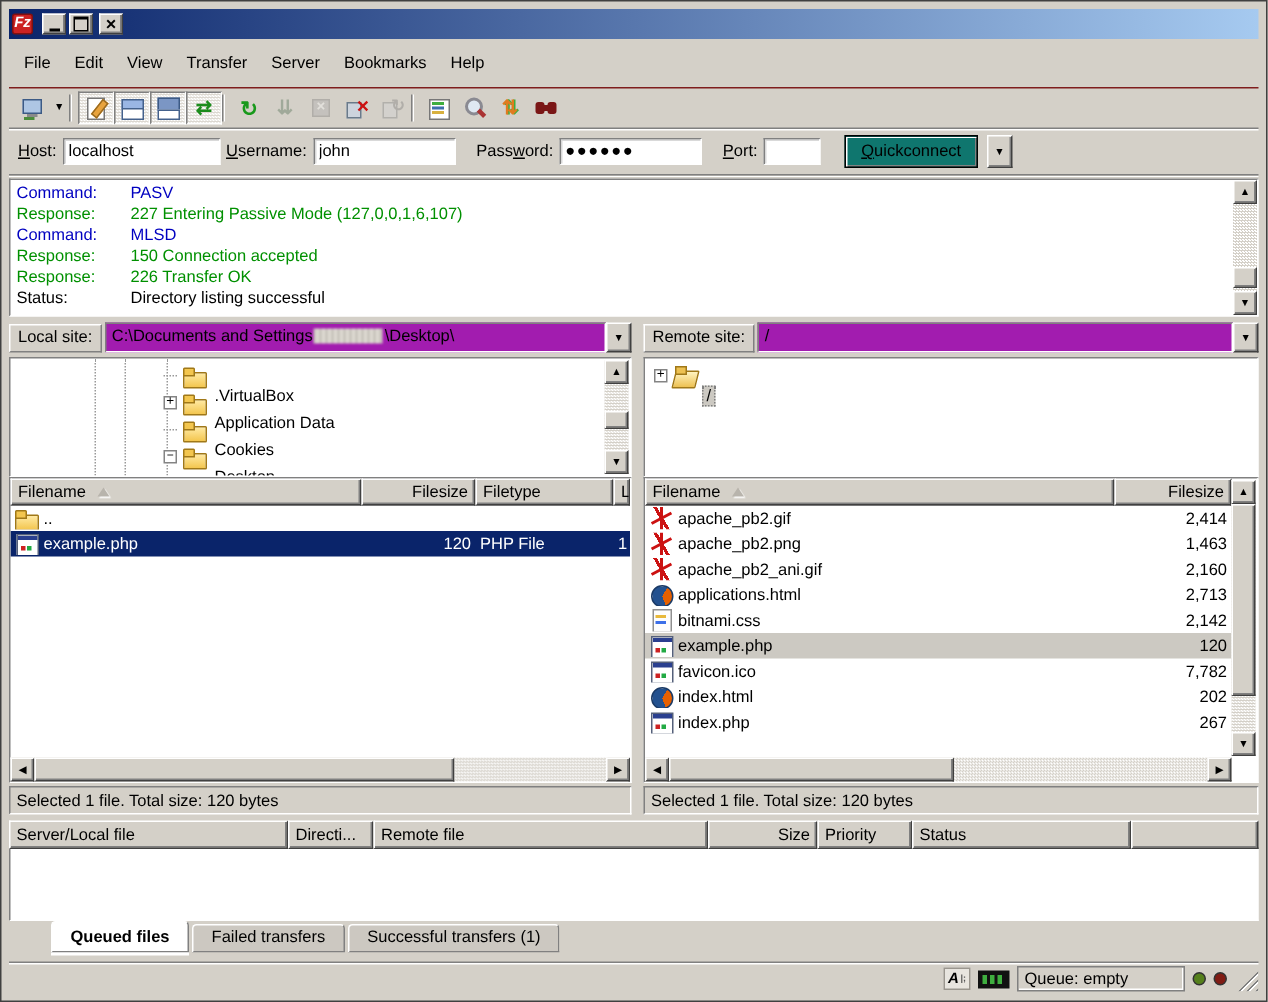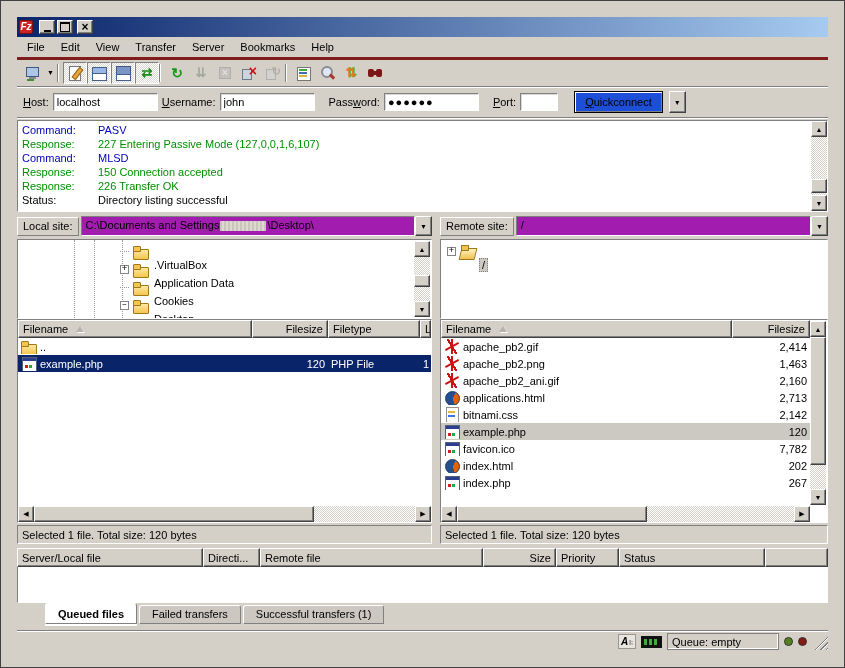--- a/index.html
+++ b/index.html
@@ -4,41 +4,41 @@
 <style>
   * { box-sizing: border-box; }
   html,body { margin:0; padding:0; }
   body {
     width:845px; height:668px; overflow:hidden;
     font-family:"Liberation Sans", sans-serif; font-size:11px;
     background:#d4d0c8; color:#000;
   }
   .window {
     position:absolute; inset:0; background:#d4d0c8;
-    border:1px solid #404040; padding:16px;
+    border:1px solid #404040; padding:5px;
     display:flex; flex-direction:column;
   }
   
   .raised { border:1px solid; border-color:#fff #404040 #404040 #fff; box-shadow:inset -1px -1px 0 #808080; background:#d4d0c8; }
 
   
   .titlebar {
     height:20px; flex:none; display:flex; align-items:center; padding:0 2px;
     background:linear-gradient(90deg,#0a246a,#a6caf0); color:#fff;
   }
   .appicon { width:14px; height:14px; flex:none; background:#c22; border:1px solid #801010; border-radius:2px;
     color:#fff; font-weight:bold; font-style:italic; font-size:10px; line-height:12px; text-align:center; margin-right:4px; }
   .apptitle { font-weight:bold; font-size:12px; flex:1; white-space:nowrap; }
   .winbtn { width:16px; height:14px; display:flex; align-items:center; justify-content:center; margin-left:2px; }
   .btn-min::before { content:""; width:7px; height:2px; background:#000; margin-top:7px; }
   .btn-max::before { content:""; width:8px; height:7px; border:1px solid #000; border-top-width:2px; }
   .btn-close::before { content:"×"; font-size:12px; font-weight:bold; line-height:1; color:#000; }
 
   
-  .menubar { height:23px; flex:none; display:flex; align-items:center; padding-left:2px; border-bottom:3px solid #7f1d1d;text-align:center; }
+  .menubar { height:33px; flex:none; display:flex; align-items:center; padding-left:2px; border-bottom:1px solid #7f1d1d;text-align:center; }
   .menuitem { padding:2px 8px; }
 
   
   .toolbar { height:27px; flex:none; display:flex; align-items:center; padding-left:3px; border-bottom:1px solid #808080; box-shadow:0 1px 0 #fff; }
   .tbitem { width:24px; height:22px; display:flex; align-items:center; justify-content:center; border:1px solid transparent; position:relative; }
   .tbitem.pressed { border-color:#808080 #fff #fff #808080; background:repeating-conic-gradient(#fff 0% 25%, #dcd8d1 0% 50%) 0 0/2px 2px; }
   .tbitem.disabled { opacity:.45; filter:grayscale(.8); }
   .tbitem.sep { width:6px; height:20px; border:none; }
   .tbitem.sep::before { content:""; width:0; height:18px; border-left:1px solid #808080; border-right:1px solid #fff; }
   .tbitem.arrow-w { width:13px; }
@@ -66,21 +66,21 @@
   .ic-compare::after { content:""; position:absolute; left:11px; top:11px; width:6px; height:3px; background:#a33; transform:rotate(45deg); }
   .ic-sync-browse::before { content:"⇅"; color:#e07b1f; font-size:13px; font-weight:bold; line-height:18px; text-shadow:1px 0 0 #3fae3f; }
   .ic-find::before { content:""; position:absolute; left:2px; top:5px; width:6px; height:8px; background:#7a1616; border-radius:2px; box-shadow:8px 0 0 #7a1616; }
   .ic-find::after { content:""; position:absolute; left:7px; top:7px; width:4px; height:4px; background:#7a1616; }
 
   
   .quickconnect { height:31px; flex:none; display:flex; align-items:center; gap:4px; padding:0 6px; border-bottom:1px solid #808080; box-shadow:0 1px 0 #fff; }
   .qlabel { white-space:nowrap; }
   .field { height:18px; border:1px solid; border-color:#808080 #fff #fff #808080; box-shadow:inset 1px 1px 0 #40404033; background:#fff; font:11px "Liberation Sans",sans-serif; padding:1px 3px; }
   .f-host { width:105px; } .f-user { width:95px; margin-right:10px; } .f-pass { width:95px; margin-right:10px; letter-spacing:1px; } .f-port { width:38px; margin-right:12px; }
-  .qcbtn { height:22px; padding:0 10px; border:1px solid #000; background:#1d4ed8; box-shadow:inset 1px 1px 0 #fff, inset -1px -1px 0 #808080; display:flex; align-items:center; }
+  .qcbtn { height:22px; padding:0 10px; border:1px solid #000; background:#0f766e; box-shadow:inset 1px 1px 0 #fff, inset -1px -1px 0 #808080; display:flex; align-items:center; }
   .qcarrow { width:17px; height:22px; display:flex; align-items:center; justify-content:center; font-size:7px; margin-left:2px; }
 
   
   .logwrap { height:92px; flex:none; position:relative; margin-top:2px; }
   .log { position:absolute; inset:0; background:#fff; border:1px solid; border-color:#808080 #fff #fff #808080; padding:2px 20px 2px 4px; overflow:hidden; }
   .logline { display:flex; line-height:14px; white-space:nowrap; }
   .loglabel { width:76px; flex:none; }
   .log-command { color:#0000c0; }
   .log-response { color:#009000; }
   .log-status { color:#000; }

